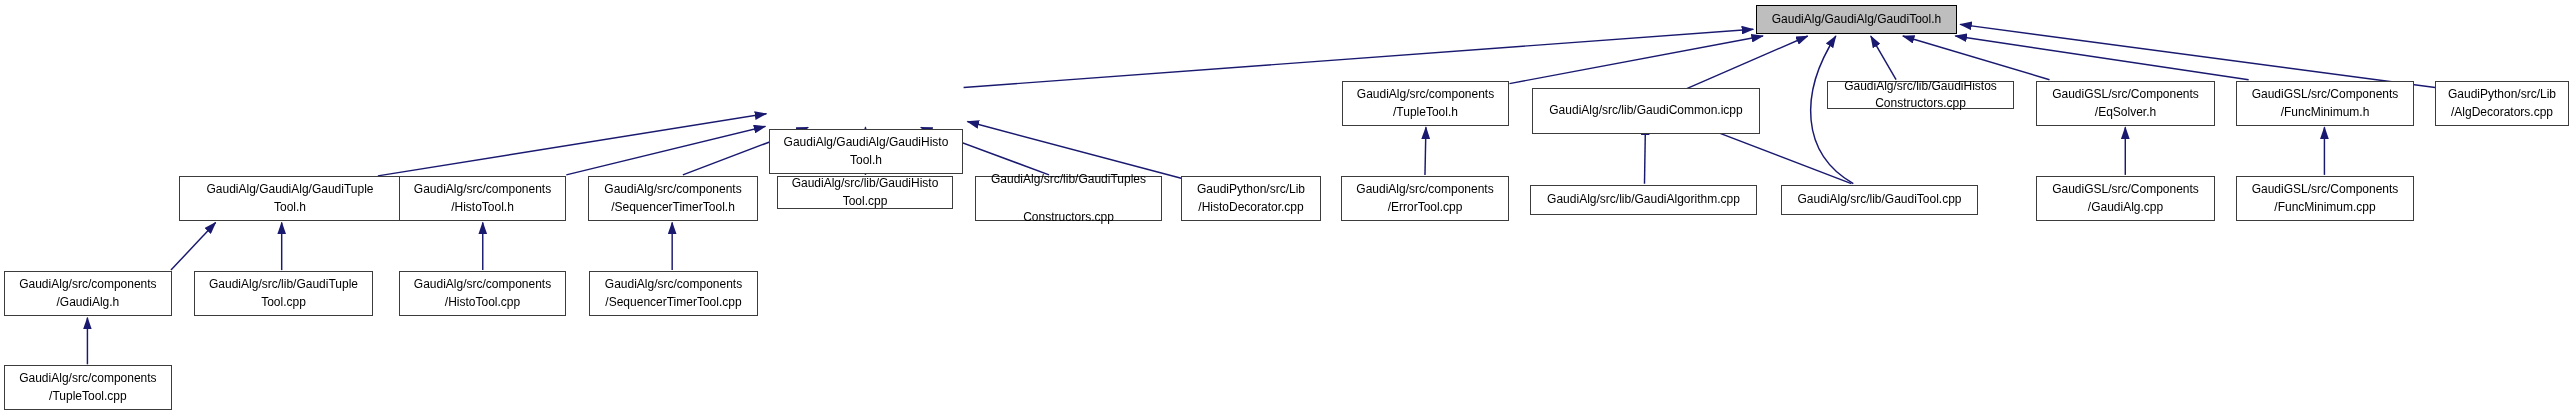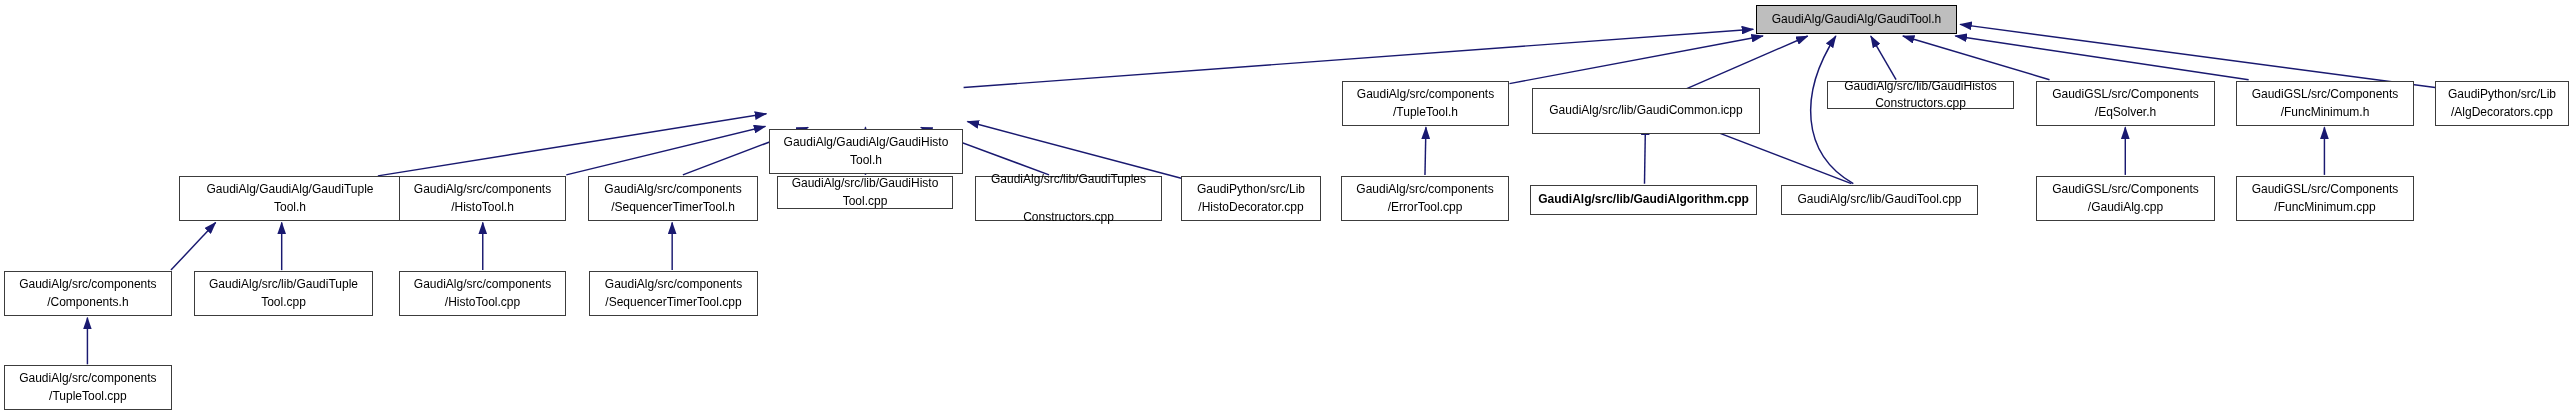--- a/index.html
+++ b/index.html
@@ -136,37 +136,37 @@
         <span>Constructors.cpp</span>
       </div>
       <div class="node" style="left: 1181px; top: 176px; width: 140px; height: 45px;">
         <span>GaudiPython/src/Lib</span>
         <span>/HistoDecorator.cpp</span>
       </div>
       <div class="node" style="left: 1341px; top: 176px; width: 168px; height: 45px;">
         <span>GaudiAlg/src/components</span>
         <span>/ErrorTool.cpp</span>
       </div>
-      <div class="node" style="left: 1530px; top: 185px; width: 227px; height: 30px; font-weight: bold;">
+      <div class="node" style="left: 1530px; top: 185px; width: 227px; height: 30px;">
         <span>GaudiAlg/src/lib/GaudiAlgorithm.cpp</span>
       </div>
       <div class="node" style="left: 1781px; top: 185px; width: 197px; height: 30px; text-align: right;">
         <span>GaudiAlg/src/lib/GaudiTool.cpp</span>
       </div>
       <div class="node" style="left: 2036px; top: 176px; width: 179px; height: 45px;">
         <span>GaudiGSL/src/Components</span>
         <span>/GaudiAlg.cpp</span>
       </div>
       <div class="node" style="left: 2236px; top: 176px; width: 178px; height: 45px;">
         <span>GaudiGSL/src/Components</span>
         <span>/FuncMinimum.cpp</span>
       </div>
       <div class="node" style="left: 3.9px; top: 271px; width: 168px; height: 45px;">
         <span>GaudiAlg/src/components</span>
-        <span>/Components.h</span>
+        <span>/GaudiAlg.h</span>
       </div>
       <div class="node" style="left: 194px; top: 271px; width: 179px; height: 45px;">
         <span>GaudiAlg/src/lib/GaudiTuple</span>
         <span>Tool.cpp</span>
       </div>
       <div class="node" style="left: 399px; top: 271px; width: 167px; height: 45px;">
         <span>GaudiAlg/src/components</span>
         <span>/HistoTool.cpp</span>
       </div>
       <div class="node" style="left: 589px; top: 271px; width: 169px; height: 45px;">

